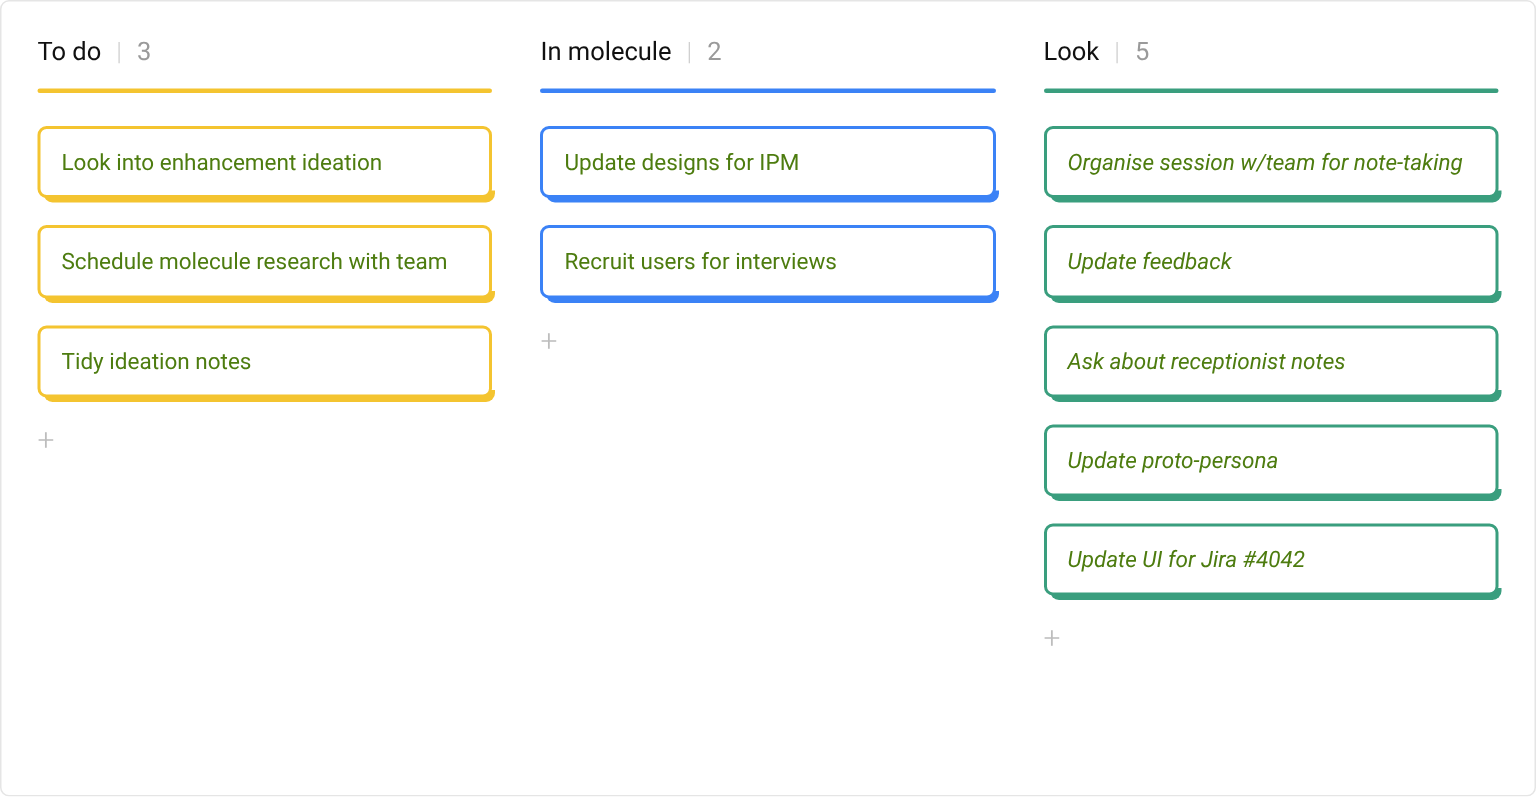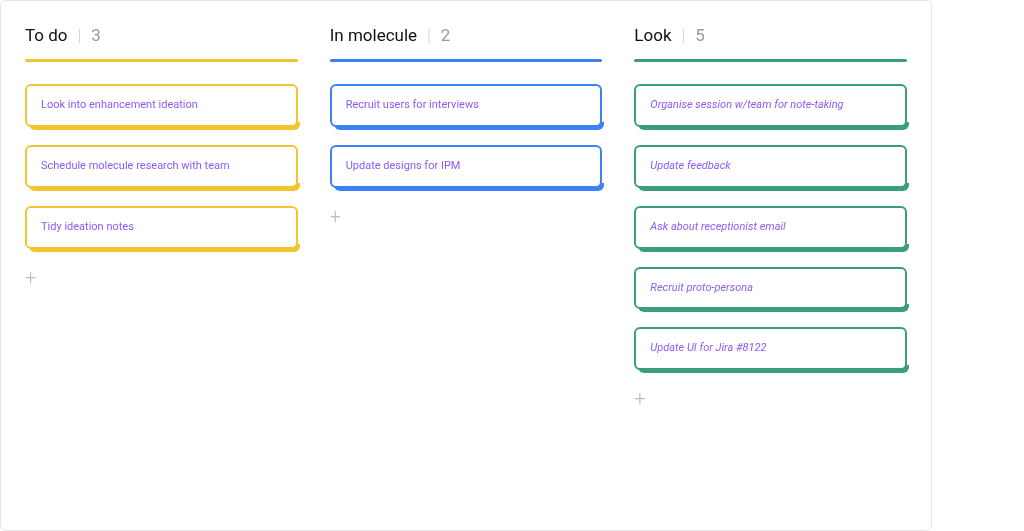--- a/index.html
+++ b/index.html
@@ -6,21 +6,21 @@
     body {
       font-family: -apple-system, BlinkMacSystemFont, "Segoe UI", Roboto, Helvetica, Arial, sans-serif;
       background: #fff;
       width: 1024px;
       height: 531px;
       overflow: hidden;
     }
     .board {
       border: 1px solid #e5e5e5;
       border-radius: 6px;
-      width: 932px;
+      width: 1024px;
       height: 531px;
       padding: 24px 24px 0 24px;
       display: flex;
       gap: 32px;
     }
     .column {
       flex: 1;
       display: flex;
       flex-direction: column;
     }
@@ -41,23 +41,23 @@
       border-radius: 2px;
       margin-bottom: 22px;
     }
     .cards { display: flex; flex-direction: column; gap: 18px; }
     .card {
       position: relative;
       background: #fff;
       border: 2px solid;
       border-radius: 6px;
       padding: 12px 14px;
-      font-size: 11px;
+      font-size: 15px;
       line-height: 1.35;
-      color: #8b5cf6;
+      color: #4d7c0f;
       cursor: pointer;
     }
     .card::after {
       content: "";
       position: absolute;
       left: 2px;
       right: -4px;
       bottom: -5px;
       height: 8px;
       border-radius: 0 0 6px 6px;
@@ -118,24 +118,24 @@
 
   <div class="column col-blue">
     <div class="col-header">
       <span class="col-title">In molecule</span>
       <span class="col-sep">|</span>
       <span class="col-count">2</span>
     </div>
     <div class="col-rule"></div>
     <div class="cards">
       <div class="card">
-        <span>Recruit users for interviews</span>
+        <span>Update designs for IPM</span>
       </div>
       <div class="card">
-        <span>Update designs for IPM</span>
+        <span>Recruit users for interviews</span>
       </div>
     </div>
     <div class="add-btn">
       <span>+</span>
     </div>
   </div>
 
   <div class="column col-green">
     <div class="col-header">
       <span class="col-title">Look</span>
@@ -144,27 +144,27 @@
     </div>
     <div class="col-rule"></div>
     <div class="cards">
       <div class="card">
         <span>Organise session w/team for note-taking</span>
       </div>
       <div class="card">
         <span>Update feedback</span>
       </div>
       <div class="card">
-        <span>Ask about receptionist email</span>
+        <span>Ask about receptionist notes</span>
       </div>
       <div class="card">
-        <span>Recruit proto-persona</span>
+        <span>Update proto-persona</span>
       </div>
       <div class="card">
-        <span>Update UI for Jira #8122</span>
+        <span>Update UI for Jira #4042</span>
       </div>
     </div>
     <div class="add-btn">
       <span>+</span>
     </div>
   </div>
 
 </div>
 
 </body></html>

